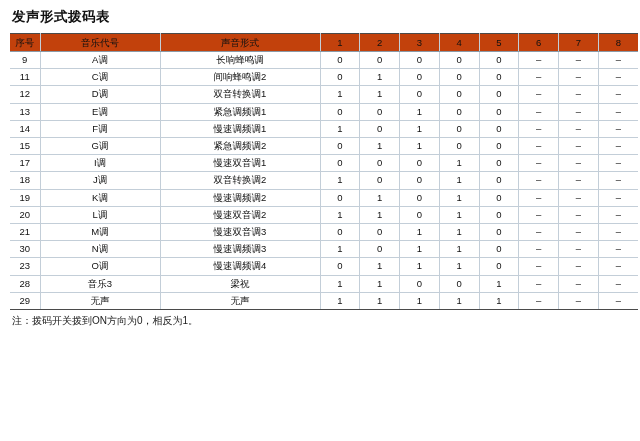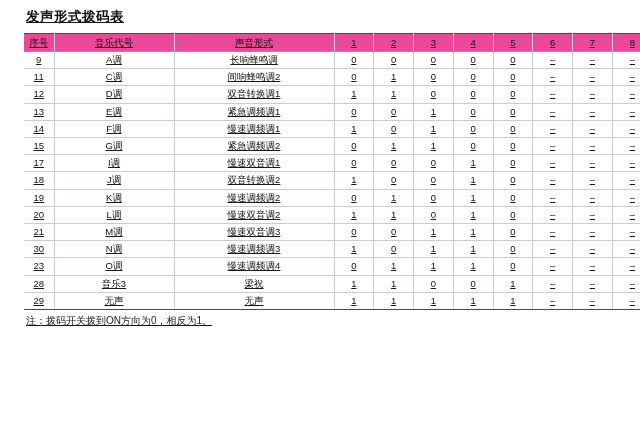--- a/index.html
+++ b/index.html
@@ -12,43 +12,42 @@
     height: 441px;
     font-family: "Liberation Sans", sans-serif;
     color: #1a1a1a;
     overflow: hidden;
   }
   .page {
     position: relative;
     width: 640px;
     height: 441px;
     box-sizing: border-box;
-    padding: 8px 6px 0 24px;
-    text-decoration: underline;
+    padding: 8px 6px 0 10px;
   }
   .doc-title {
     font-size: 13.5px;
     font-weight: bold;
     letter-spacing: 0.5px;
     margin: 0 0 7px 2px;
     color: #111;
   }
   table.codes {
     border-collapse: collapse;
     width: 628px;
     table-layout: fixed;
     font-size: 9.5px;
   }
   table.codes col.c-seq { width: 30px; }
   table.codes col.c-code { width: 120px; }
   table.codes col.c-form { width: 160px; }
   table.codes col.c-bit { width: 39.75px; }
 
   table.codes thead th {
-    background: #ec4899;
+    background: #c2410c;
     font-weight: normal;
     font-size: 9.5px;
     height: 17px;
     line-height: 17px;
     text-align: center;
     border-top: 1.4px solid #4a4a4a;
     border-bottom: 0.8px solid #8a9aa8;
     color: #111;
     padding: 0;
   }

